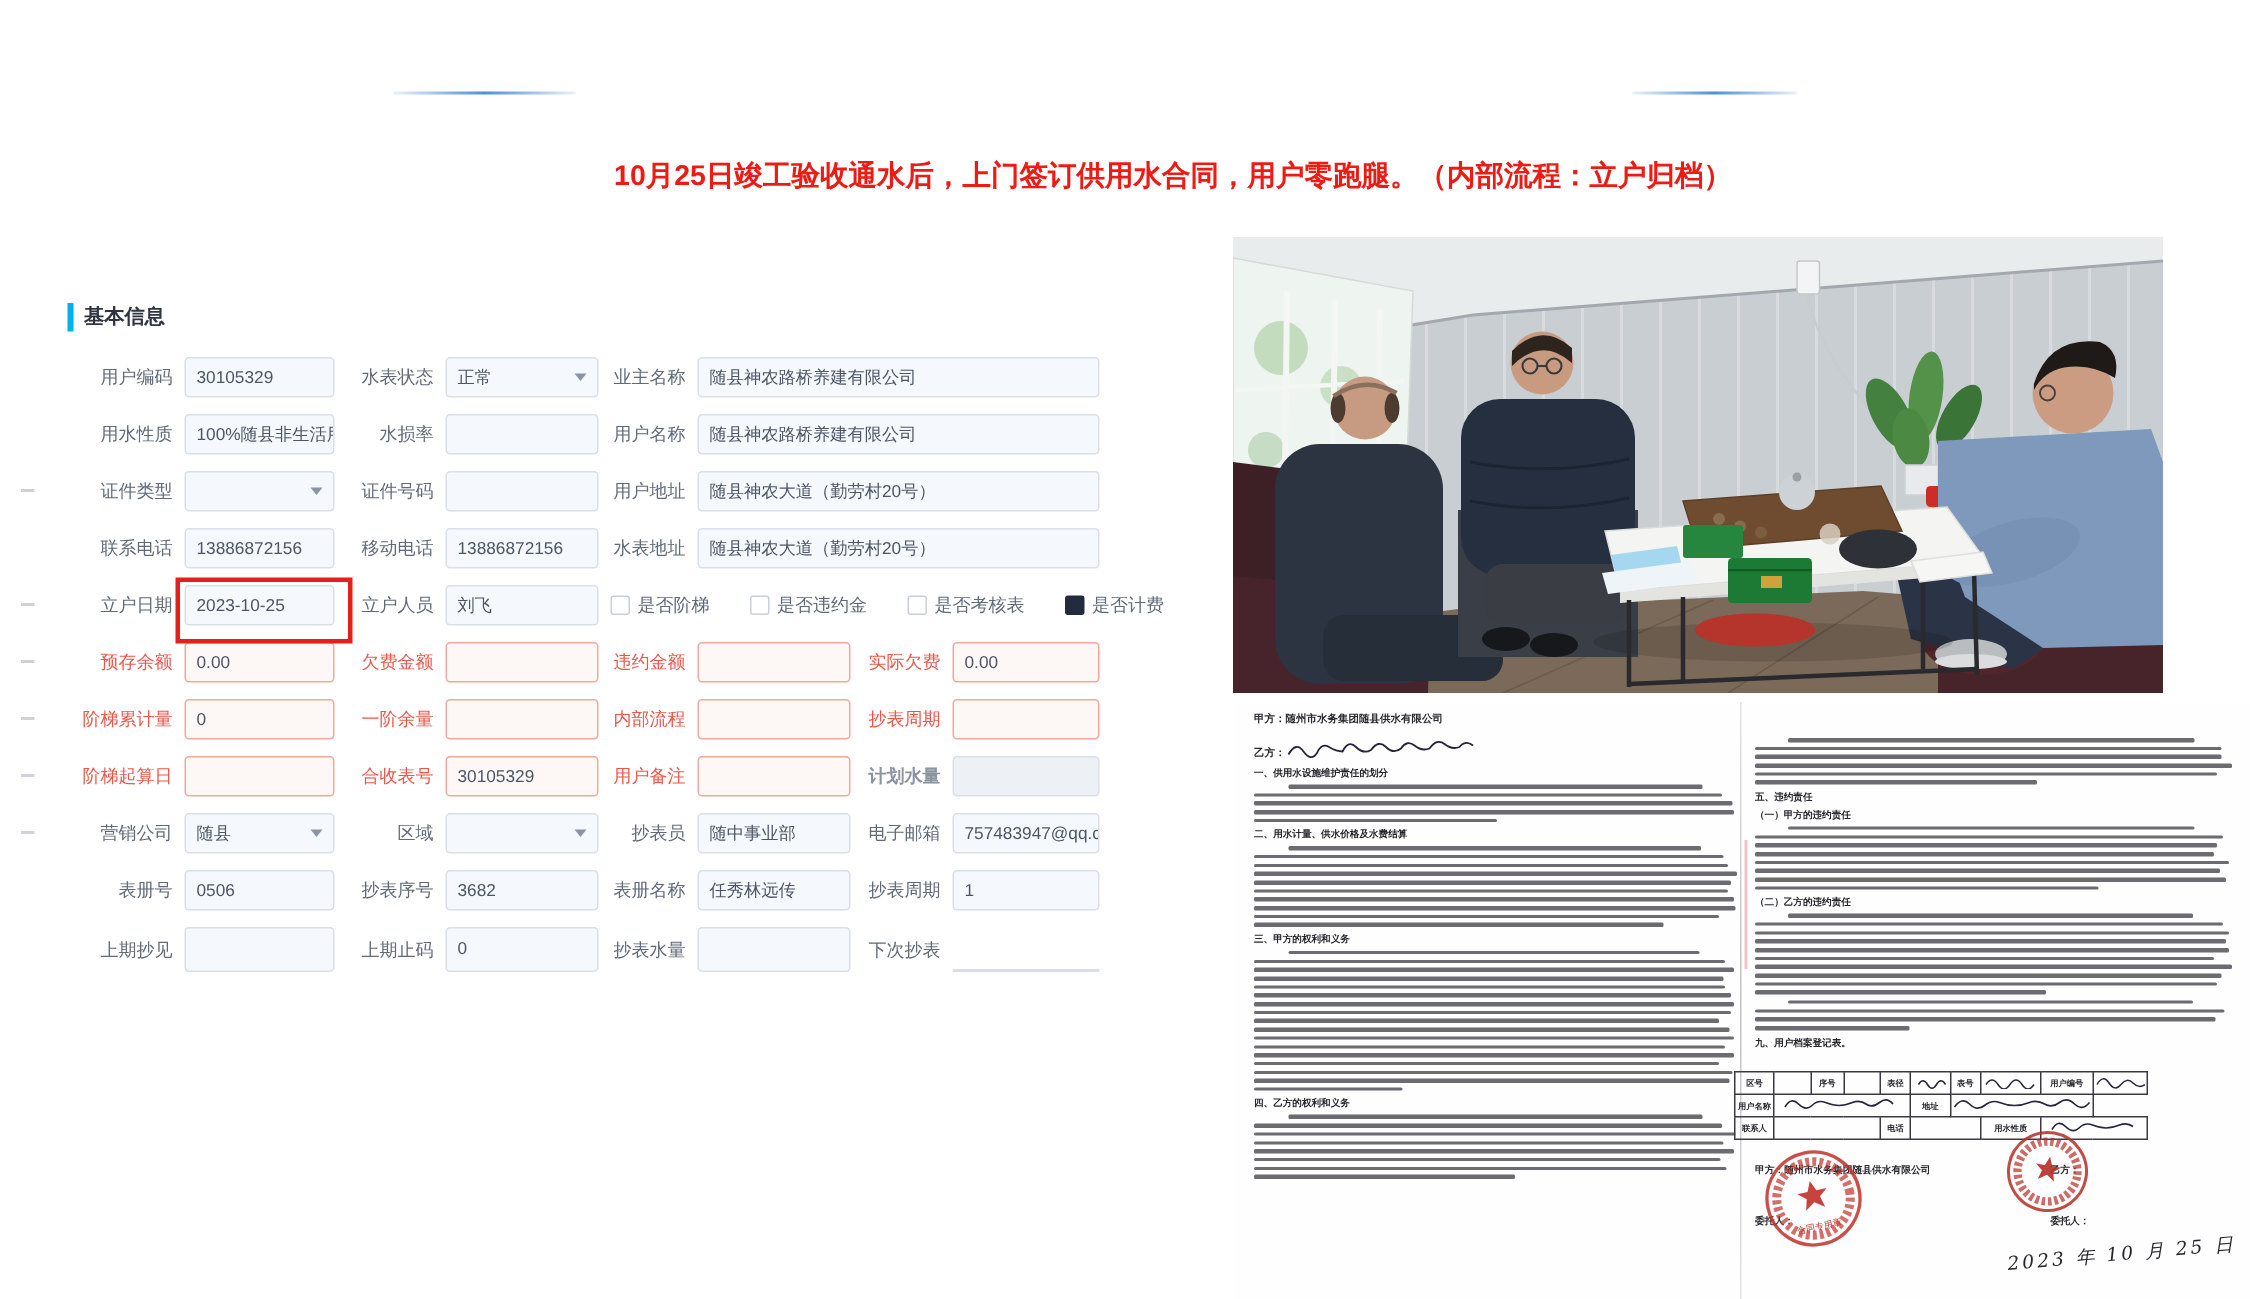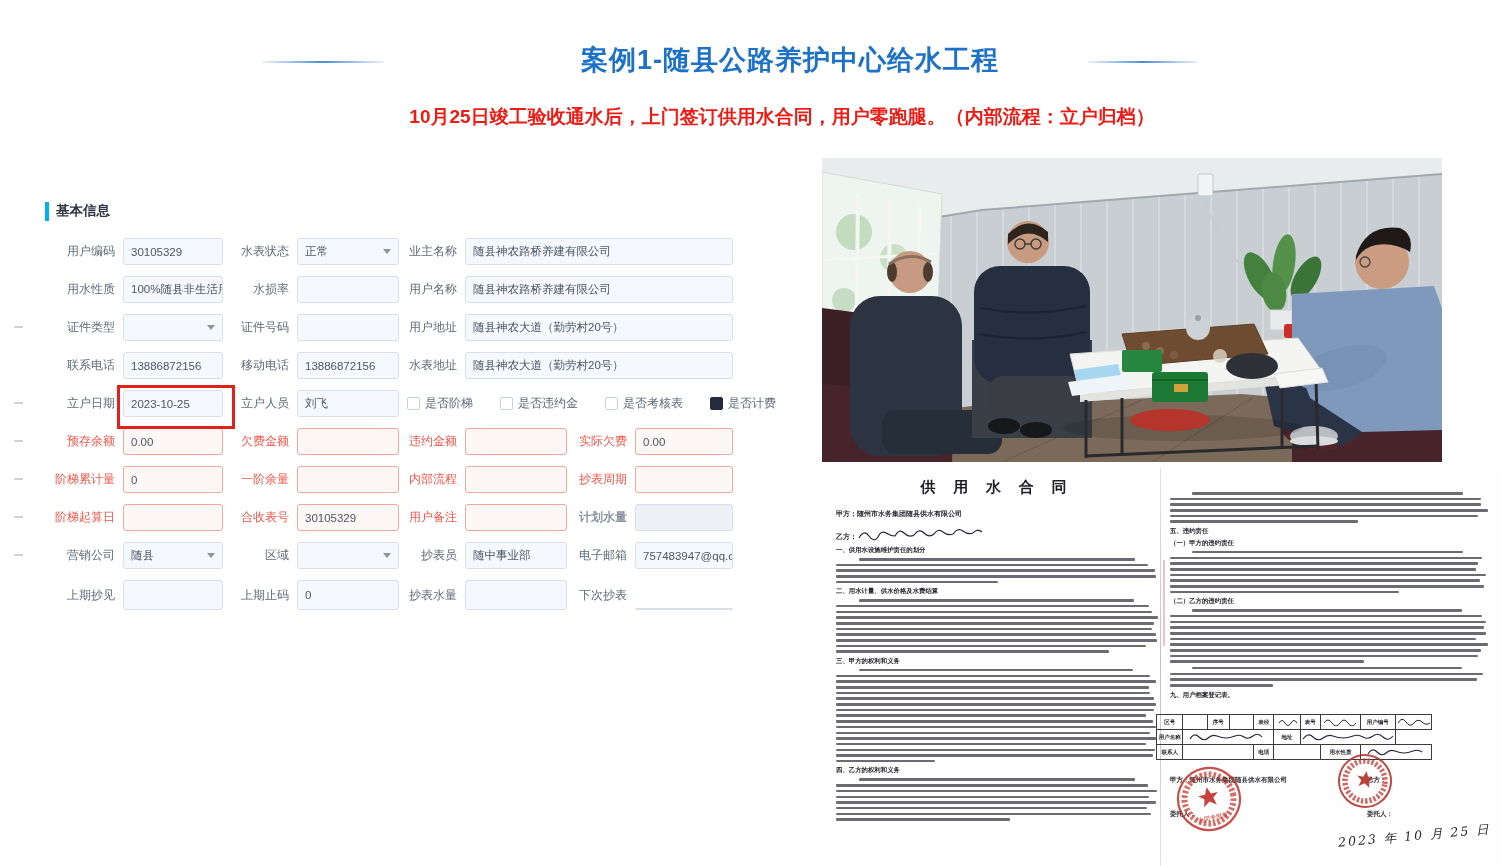--- a/index.html
+++ b/index.html
@@ -67,21 +67,20 @@
   .doc-date{position:absolute;left:516px;top:360px;font-size:12.5px;font-style:italic;
             letter-spacing:2px;color:#26262e;transform:rotate(-5deg);
             font-family:"DejaVu Serif",serif;}
 </style>
 </head>
 <body>
 
 <div class="slide">
 
   <div class="title-line tl-left"></div>
-  <div class="title">案例1-随县公路养护中心给水工程</div>
   <div class="title-line tl-right"></div>
   <div class="subtitle">10月25日竣工验收通水后，上门签订供用水合同，用户零跑腿。（内部流程：立户归档）</div>
 
   <div class="form-panel">
     <div class="section-header">
       <div class="section-bar"></div>
       <div class="section-title">基本信息</div>
     </div>
     <div id="form-rows">
         <div class="form-row">
@@ -238,20 +237,38 @@
           <div class="f-label" style="grid-column: 5;">抄表员</div>
           <div class="f-input" style="grid-column: 6;">
             <span class="f-value">随中事业部</span>
           </div>
           <div class="f-label" style="grid-column: 7;">电子邮箱</div>
           <div class="f-input" style="grid-column: 8;">
             <span class="f-value">757483947@qq.com</span>
           </div>
         </div>
         <div class="form-row">
+          <div class="f-label" style="grid-column: 1;">表册号</div>
+          <div class="f-input" style="grid-column: 2;">
+            <span class="f-value">0506</span>
+          </div>
+          <div class="f-label" style="grid-column: 3;">抄表序号</div>
+          <div class="f-input" style="grid-column: 4;">
+            <span class="f-value">3682</span>
+          </div>
+          <div class="f-label" style="grid-column: 5;">表册名称</div>
+          <div class="f-input" style="grid-column: 6;">
+            <span class="f-value">任秀林远传</span>
+          </div>
+          <div class="f-label" style="grid-column: 7;">抄表周期</div>
+          <div class="f-input" style="grid-column: 8;">
+            <span class="f-value">1</span>
+          </div>
+        </div>
+        <div class="form-row">
           <div class="f-label" style="grid-column: 1;">上期抄见</div>
           <div class="f-input" style="grid-column: 2;">
             <span class="f-value"></span>
           </div>
           <div class="f-label" style="grid-column: 3;">上期止码</div>
           <div class="f-input" style="grid-column: 4;">
             <span class="f-value">0</span>
           </div>
           <div class="f-label" style="grid-column: 5;">抄表水量</div>
           <div class="f-input" style="grid-column: 6;">
@@ -389,21 +406,20 @@
         <rect x="352" y="226" width="14" height="8" fill="#cfa23c"></rect>
       </g>
     </svg>
   </div>
 
   <div class="doc">
     <div class="doc-fold"></div>
     <div class="doc-fold-pink"></div>
 
     <div class="doc-col" style="left:14px;top:6px;width:322px;">
-      <div class="doc-title">供 用 水 合 同</div>
       <div class="doc-party">甲方：随州市水务集团随县供水有限公司</div>
       <div class="doc-party-b">
         <span class="doc-party" style="margin:0;">乙方：</span>
         <svg width="140" height="14" viewBox="0 0 140 14">
           <path d="M2 10 q5 -9 10 -2 t9 1 q3 -7 8 -4 t9 3 q4 -8 9 -3 t10 2 q5 -7 10 -2 t10 1 q4 -6 9 -2 t10 2 q5 -7 10 -3 t10 2 q4 -5 9 -1" fill="none" stroke="#23233a" stroke-width="1.2"></path>
         </svg>
       </div>
       <div class="doc-h">一、供用水设施维护责任的划分</div>
       <div class="sim-p">
           <div class="sim-line" style="margin-left: 7%; width: 85.8336%;"></div>

